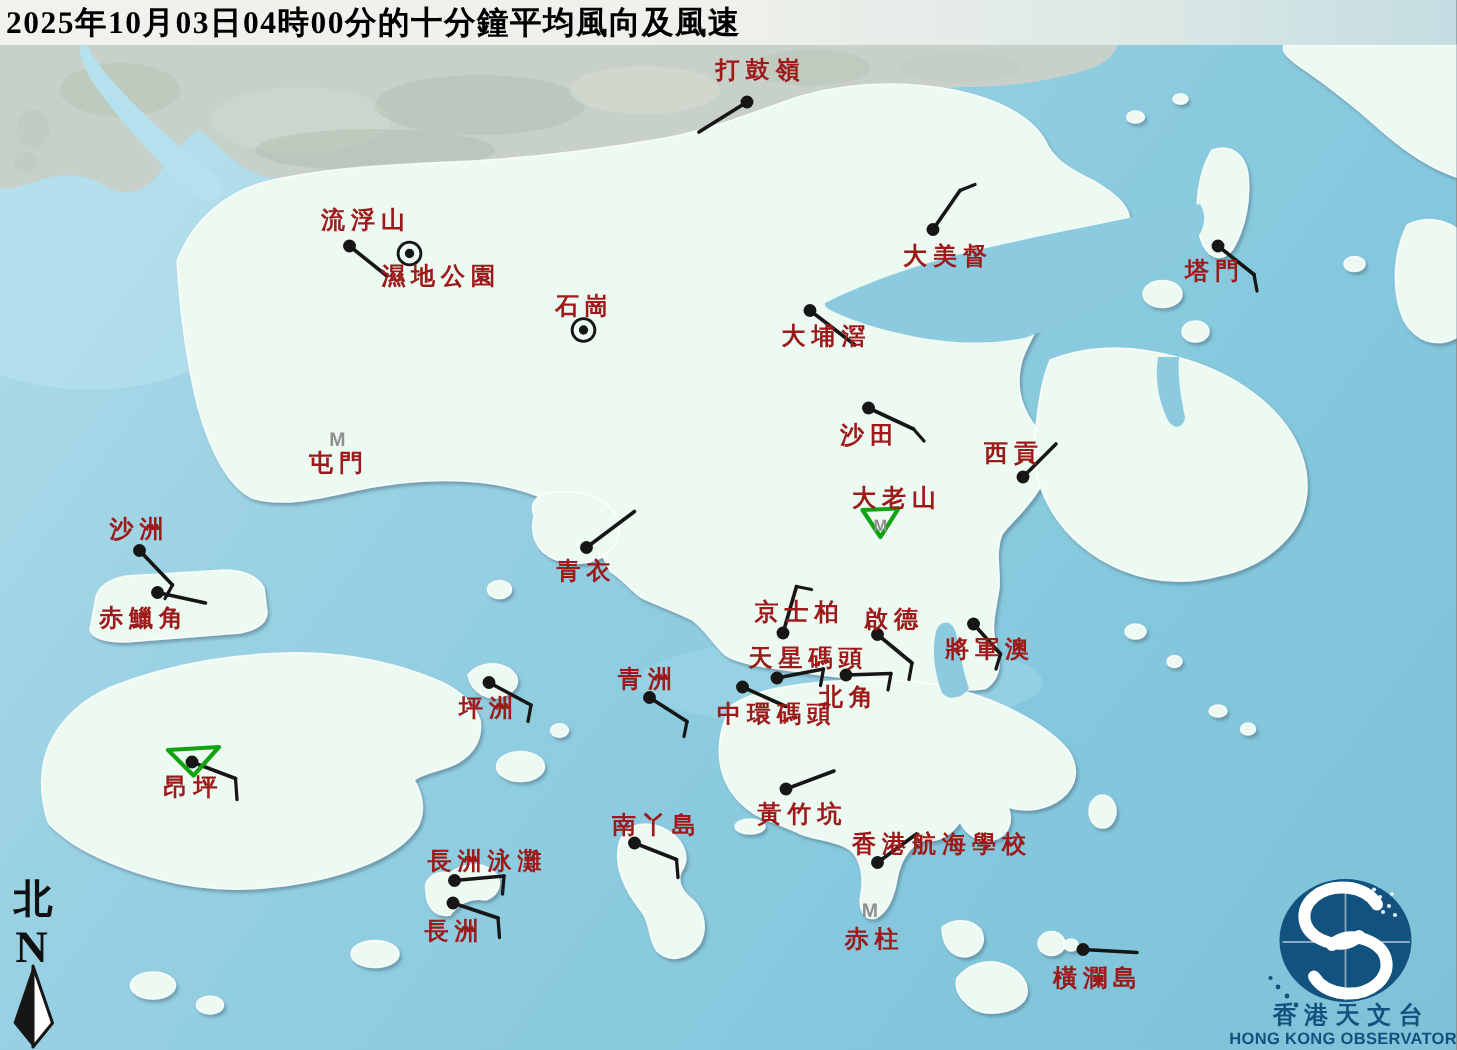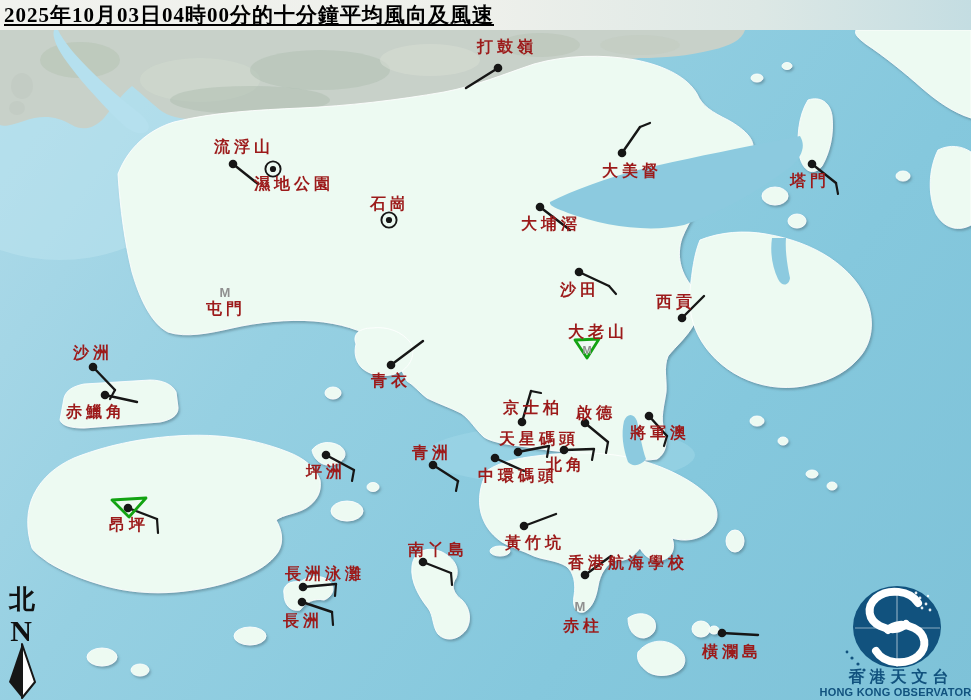--- a/index.html
+++ b/index.html
@@ -1,21 +1,21 @@
 <!DOCTYPE html>
 <html><head>
 <meta charset="utf-8">
 <style>
   html,body{margin:0;padding:0;background:#888;}
   .stage{position:relative;width:971px;height:700px;overflow:hidden;
          font-family:"Liberation Serif","DejaVu Serif",serif;}
   .stage svg{position:absolute;left:0;top:0;}
   .title-bar{position:absolute;left:0;top:0;width:971px;height:30px;
     background:linear-gradient(90deg,#f1f2ee 0%,#eef0eb 50%,#dde8e5 78%,#c4dde2 100%);
-    z-index:5;text-decoration:underline;}
+    z-index:5;}
   .title-text{font-size:21px;line-height:30px;color:#000;padding-left:4px;
     letter-spacing:1px;white-space:nowrap;font-weight:600;}
   .stn-label{font-family:"Liberation Serif","DejaVu Serif",serif;font-size:16px;
     font-weight:700;letter-spacing:4px;}
   .m-flag{font-family:"Liberation Sans","DejaVu Sans",sans-serif;font-size:13px;font-weight:700;}
   .compass-cn{font-size:26px;font-weight:700;fill:#111;}
   .compass-n{font-size:30px;font-weight:800;fill:#111;}
   .logo-cn{font-size:16px;font-weight:700;fill:#11527e;letter-spacing:5px;}
   .logo-en{font-family:"Liberation Sans","DejaVu Sans",sans-serif;font-size:11px;
     font-weight:700;fill:#11527e;letter-spacing:0.2px;}

